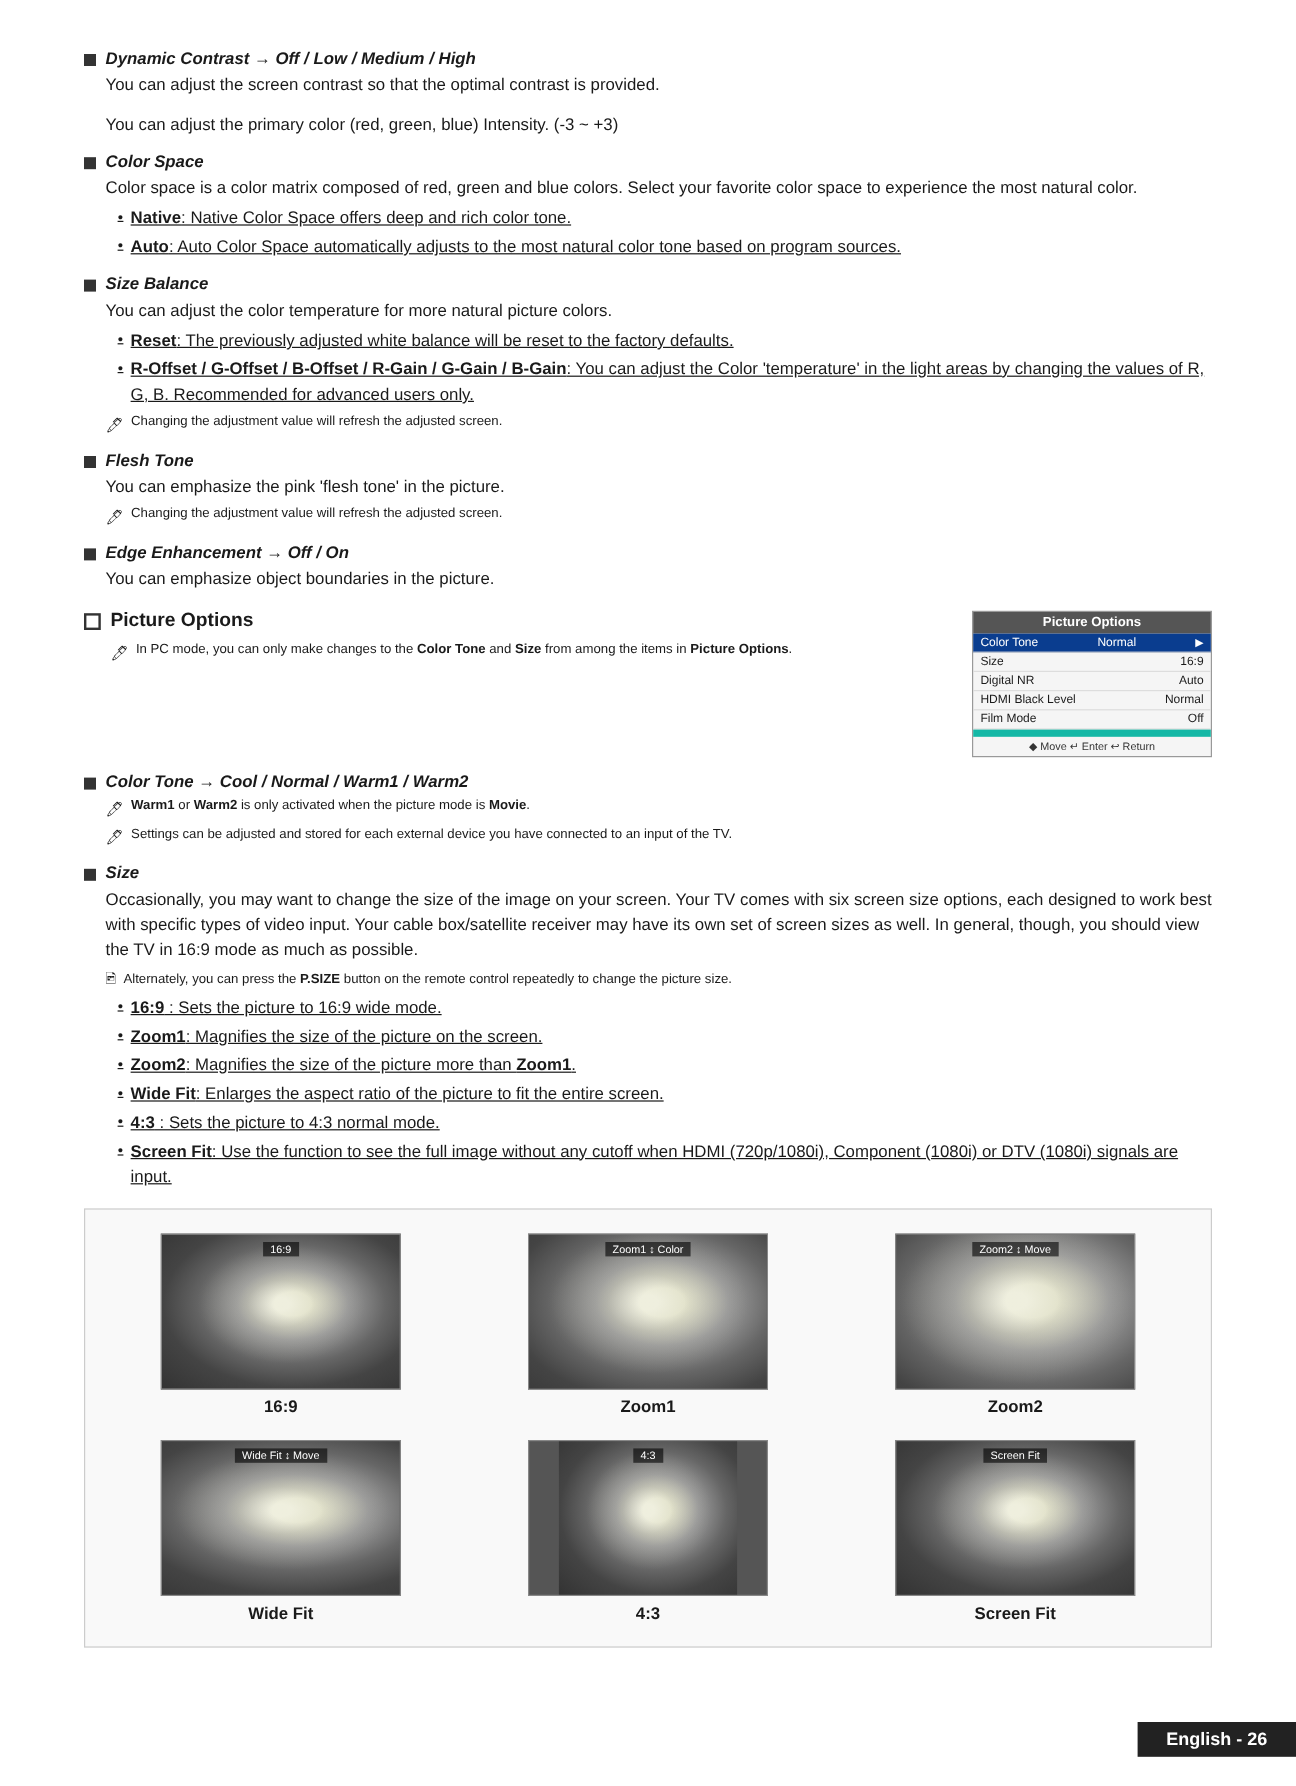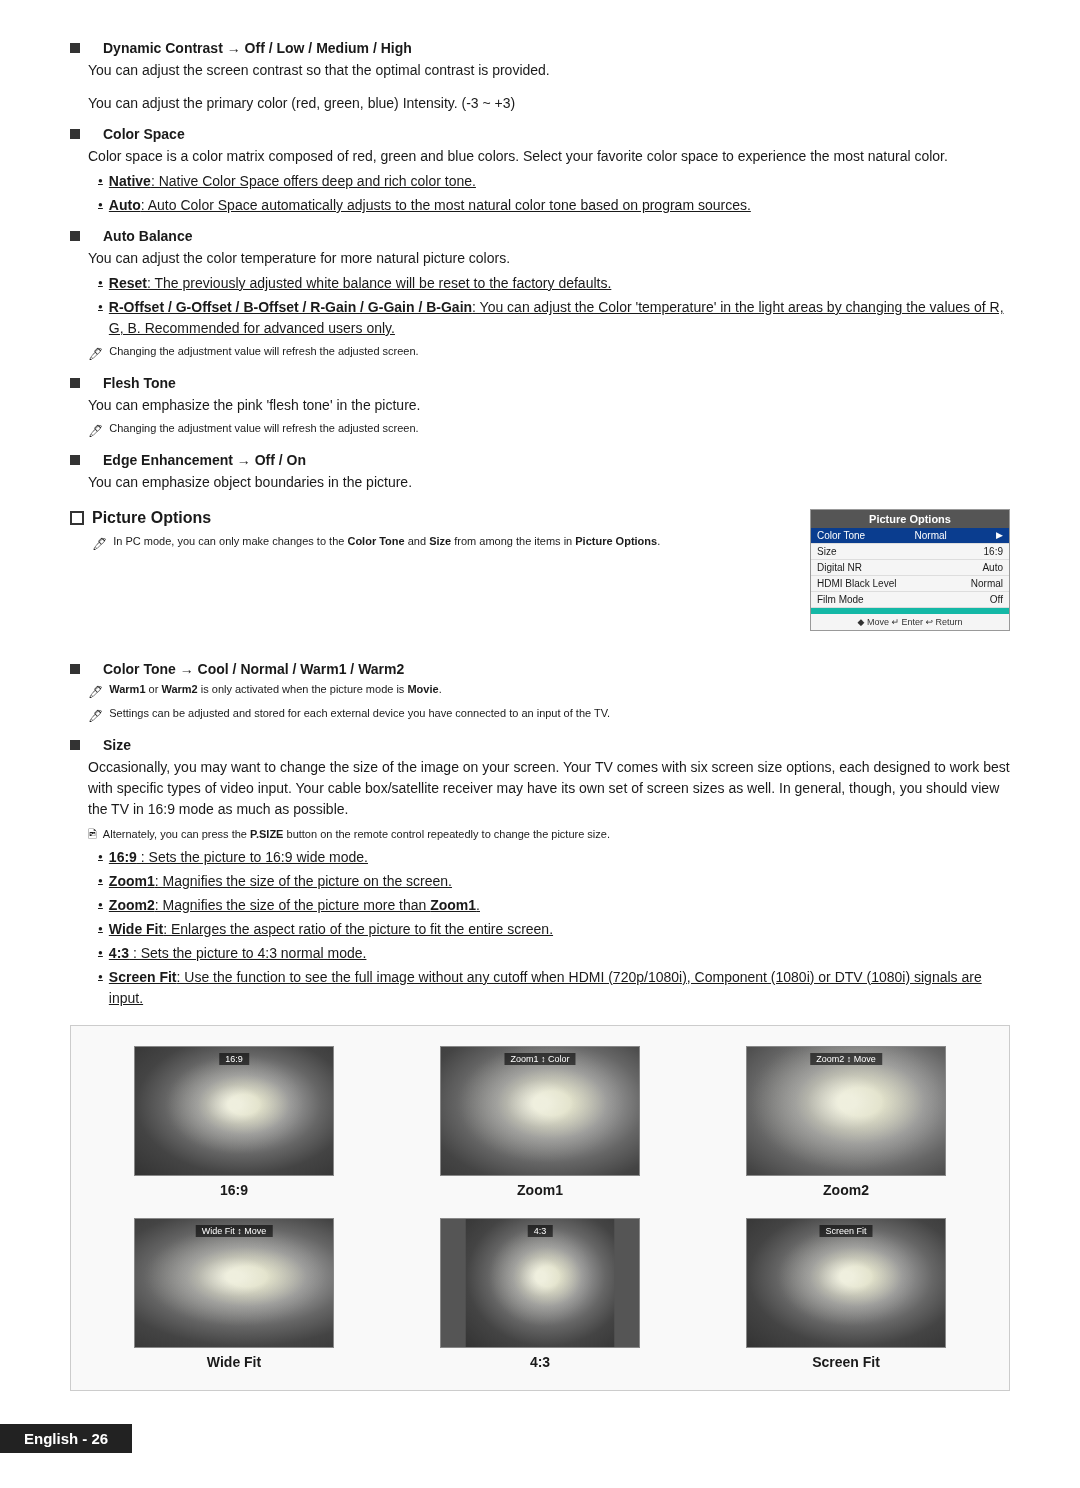--- a/index.html
+++ b/index.html
@@ -17,23 +17,24 @@
       padding: 40px 70px 60px 70px;
       max-width: 1080px;
     }
 
     .section-item {
       margin-bottom: 12px;
     }
 
     .section-header {
       display: flex;
-      align-items: flex-start;
-      gap: 23px;
+      align-items: center;
+      gap: 8px;
       margin-bottom: 4px;
+      font-style: italic;
     }
 
     .square-bullet {
       width: 10px;
       height: 10px;
       background: #333;
       flex-shrink: 0;
       margin-top: 3px;
     }
 
@@ -81,21 +82,21 @@
     .note-icon {
       font-size: 12px;
       flex-shrink: 0;
       margin-top: 2px;
     }
 
     
     .picture-options-section {
       display: flex;
       gap: 8px;
-      margin-bottom: 30px;
+      margin-bottom: 12px;
       margin-top: 16px;
     }
 
     .picture-options-text {
       flex: 1;
     }
 
     .picture-options-header {
       display: flex;
       align-items: flex-start;
@@ -220,24 +221,24 @@
     }
 
     .image-caption {
       font-weight: bold;
       font-size: 14px;
     }
 
     
     .footer {
       position: absolute;
-      bottom: 35px;
+      bottom: 24px;
       left: 0;
       right: 0;
-      text-align: left;
+      text-align: right;
     }
 
     .footer-text {
       display: inline-block;
       background: #222;
       color: white;
       padding: 6px 24px;
       font-size: 15px;
       font-weight: bold;
     }
@@ -277,21 +278,21 @@
         <li>
             <span><strong>Auto</strong>: Auto Color Space automatically adjusts to the most natural color tone based on program sources.</span>
           </li>
       </ul>
     </div>
   </div>
 
   <div class="section-item">
     <div class="section-header">
       <div class="square-bullet"></div>
-      <span class="section-title">Auto Balance</span>
+      <span class="section-title">Size Balance</span>
     </div>
     <div class="section-body">
       <span>You can adjust the color temperature for more natural picture colors.</span>
       <ul class="bullet-list">
         <li>
             <span><strong>Reset</strong>: The previously adjusted white balance will be reset to the factory defaults.</span>
           </li>
         <li>
             <span><strong>R-Offset / G-Offset / B-Offset / R-Gain / G-Gain / B-Gain</strong>: You can adjust the Color 'temperature' in the light areas by changing the values of R, G, B. Recommended for advanced users only.</span>
           </li>

